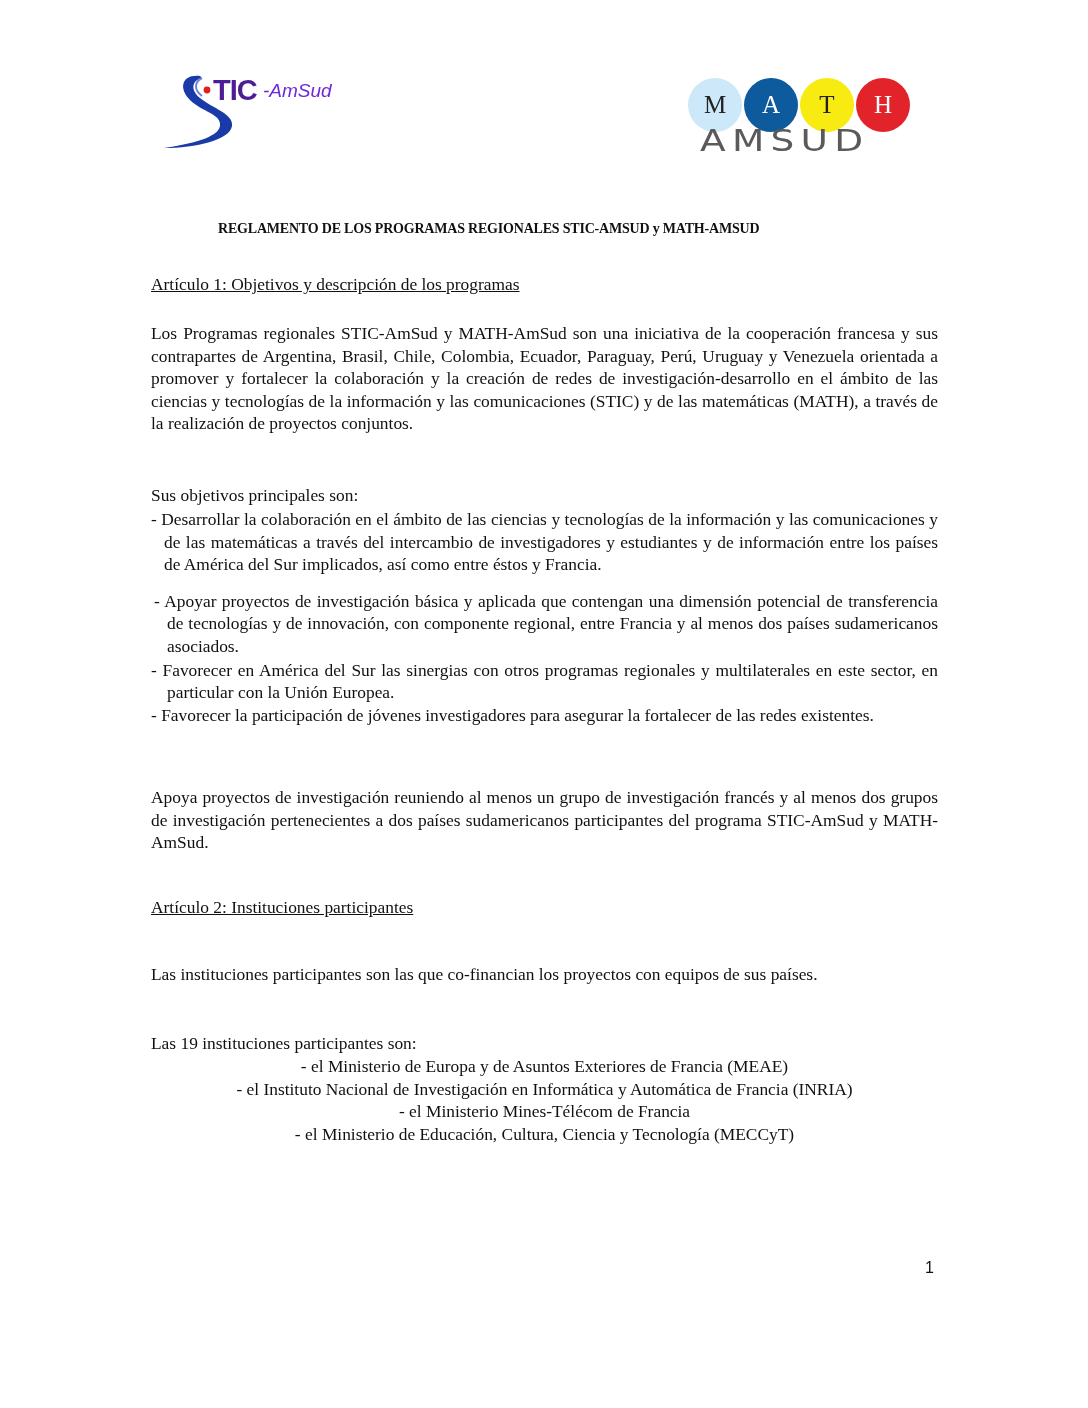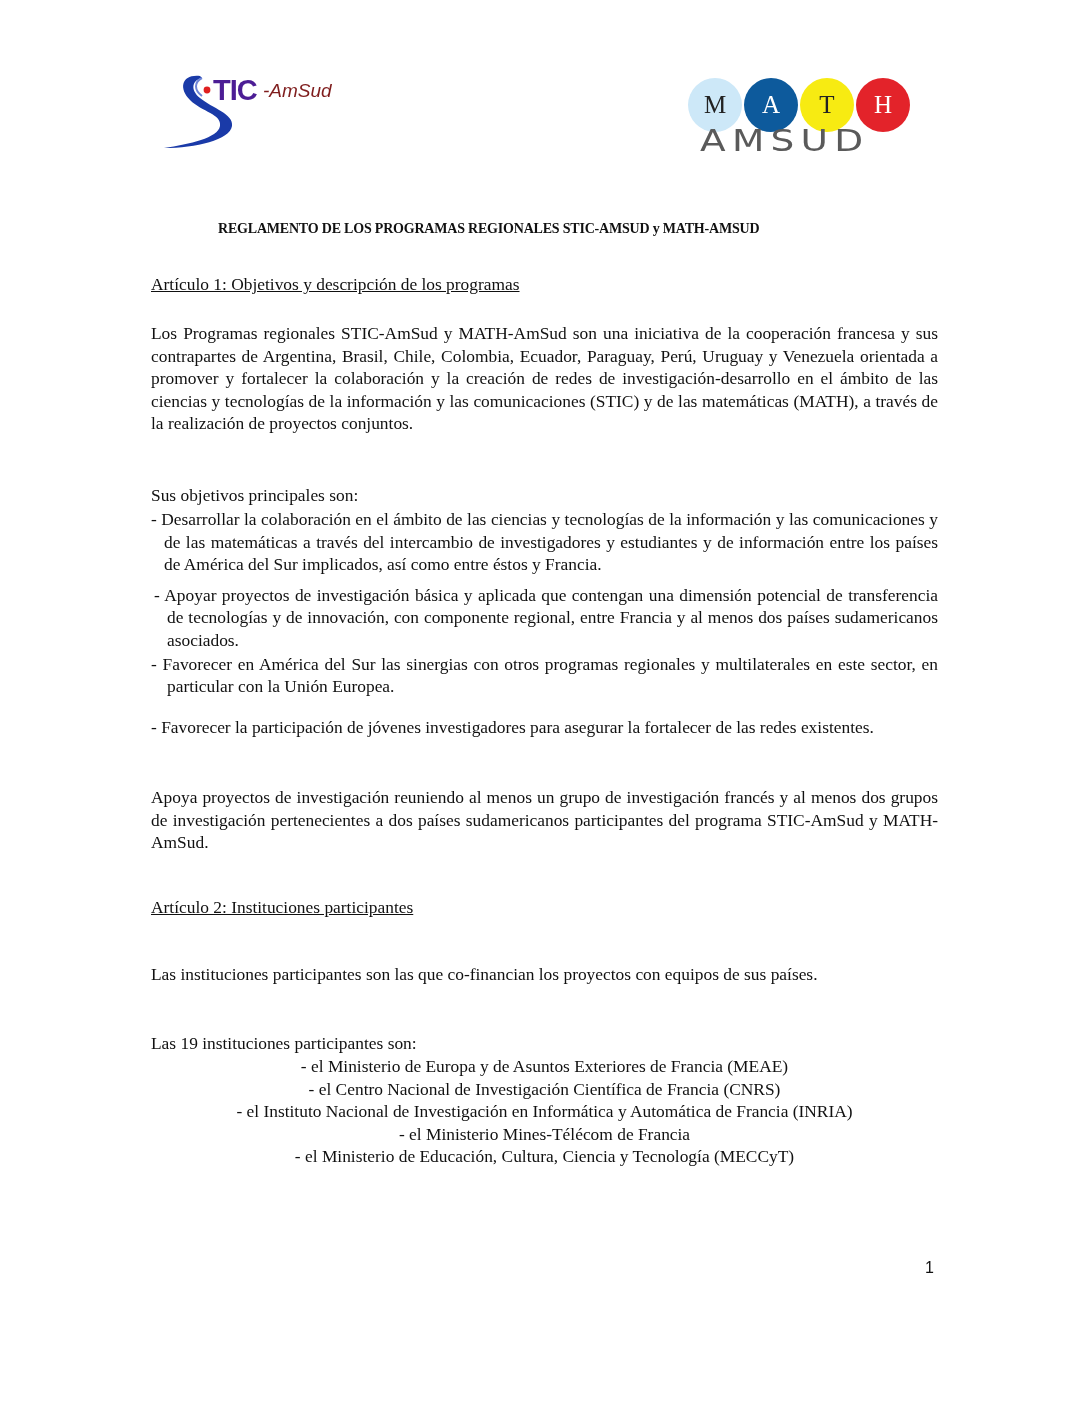--- a/index.html
+++ b/index.html
@@ -31,21 +31,21 @@
 
 <div class="page">
 
   <div class="logo-stic">
     <svg width="200" height="85" viewBox="0 0 200 85">
       <path d="M40 8 C22 6 18 20 30 32 C42 44 62 46 60 58 C58 70 30 76 4 80 C36 80 70 72 72 58 C74 46 52 40 40 30 C30 22 32 12 42 10 Z" fill="#1a3aa8"></path>
       <path d="M42 10 C34 14 34 22 42 28" stroke="#6f86d8" stroke-width="2" fill="none"></path>
       <circle cx="47" cy="22" r="3.4" fill="#e02020"></circle>
     </svg>
     <span style="position:absolute;left:53px;top:6px;font-family:'Liberation Sans',sans-serif;font-weight:bold;font-size:29px;color:#4c1d95;letter-spacing:-1px;">TIC</span>
-    <span style="position:absolute;left:103px;top:12px;font-family:'Liberation Sans',sans-serif;font-style:italic;font-size:19px;color:#7f1d1d;">-AmSud</span>
+    <span style="position:absolute;left:103px;top:12px;font-family:'Liberation Sans',sans-serif;font-style:italic;font-size:19px;color:#6d28d9;">-AmSud</span>
   </div>
 
   <div class="logo-math">
     <div class="math-circles" id="math-circles">
       <div class="math-circle" style="left: 0px; background: rgb(205, 232, 248); color: rgb(34, 34, 34);">M</div>
       <div class="math-circle" style="left: 56px; background: rgb(13, 90, 156); color: rgb(255, 255, 255);">A</div>
       <div class="math-circle" style="left: 112px; background: rgb(247, 235, 18); color: rgb(34, 34, 34);">T</div>
       <div class="math-circle" style="left: 168px; background: rgb(227, 35, 42); color: rgb(255, 255, 255);">H</div>
     </div>
     <div class="math-amsud">AMSUD</div>
@@ -53,37 +53,36 @@
 
   <div class="title">REGLAMENTO DE LOS PROGRAMAS REGIONALES STIC-AMSUD y MATH-AMSUD</div>
 
   <div class="text heading" style="top:273px;">Artículo 1: Objetivos y descripción de los programas</div>
 
   <div class="text justify" style="top:322px;">Los Programas regionales STIC-AmSud y MATH-AmSud son una iniciativa de la cooperación francesa y sus contrapartes de Argentina, Brasil, Chile, Colombia, Ecuador, Paraguay, Perú, Uruguay y Venezuela orientada a promover y fortalecer la colaboración y la creación de redes de investigación-desarrollo en el ámbito de las ciencias y tecnologías de la información y las comunicaciones (STIC) y de las matemáticas (MATH), a través de la realización de proyectos conjuntos.</div>
 
   <div class="text" style="top:484px;">Sus objetivos principales son:</div>
 
   <div class="text" style="top:508px;">
-    <div class="hang" style="padding-left:13px;text-indent:-13px;margin-bottom:8px;">- Desarrollar la colaboración en el ámbito de las ciencias y tecnologías de la información y las comunicaciones y de las matemáticas a través del intercambio de investigadores y estudiantes y de información entre los países de América del Sur implicados, así como entre éstos y Francia.</div>
+    <div class="hang" style="padding-left:13px;text-indent:-13px;margin-bottom:14px;">- Desarrollar la colaboración en el ámbito de las ciencias y tecnologías de la información y las comunicaciones y de las matemáticas a través del intercambio de investigadores y estudiantes y de información entre los países de América del Sur implicados, así como entre éstos y Francia.</div>
     <div class="hang" style="padding-left:16px;text-indent:-13px;margin-bottom:1px;">- Apoyar proyectos de investigación básica y aplicada que contengan una dimensión potencial de transferencia de tecnologías y de innovación, con componente regional, entre Francia y al menos dos países sudamericanos asociados.</div>
-    <div class="hang" style="padding-left:16px;text-indent:-16px;margin-bottom:18px;">-  Favorecer en América del Sur las sinergias con otros programas regionales y multilaterales en este sector, en particular con la Unión Europea.</div>
+    <div class="hang" style="padding-left:16px;text-indent:-16px;margin-bottom:0px;">-  Favorecer en América del Sur las sinergias con otros programas regionales y multilaterales en este sector, en particular con la Unión Europea.</div>
     <div class="hang" style="padding-left:16px;text-indent:-16px;">-  Favorecer la participación de jóvenes investigadores para asegurar la fortalecer de las redes existentes.</div>
   </div>
 
   <div class="text justify" style="top:786px;">Apoya proyectos de investigación reuniendo al menos un grupo de investigación francés y al menos dos grupos de investigación pertenecientes a dos países sudamericanos participantes del programa STIC-AmSud y MATH-AmSud.</div>
 
   <div class="text heading" style="top:896px;">Artículo 2: Instituciones participantes</div>
 
 
   <div class="text justify" style="top:963px;">Las instituciones participantes son las que co-financian los proyectos con equipos de sus países.</div>
 
   <div class="text" style="top:1032px;">Las 19 instituciones participantes son:</div>
 
   <div class="text" style="top:1055px;">
     <div class="inst-item">-  el Ministerio de Europa y de Asuntos Exteriores de Francia (MEAE)</div>
-    <div class="inst-item">-  el Centro Nacional de Investigación Científica de Francia (CNRS)</div>
     <div class="inst-item">-  el Instituto Nacional de Investigación en Informática y Automática de Francia (INRIA)</div>
     <div class="inst-item">-  el Ministerio Mines-Télécom de Francia</div>
     <div class="inst-item">-  el Ministerio de Educación, Cultura, Ciencia y Tecnología (MECCyT)</div>
   </div>
 
   <div class="page-number">1</div>
 </div>
 
 </body></html>

